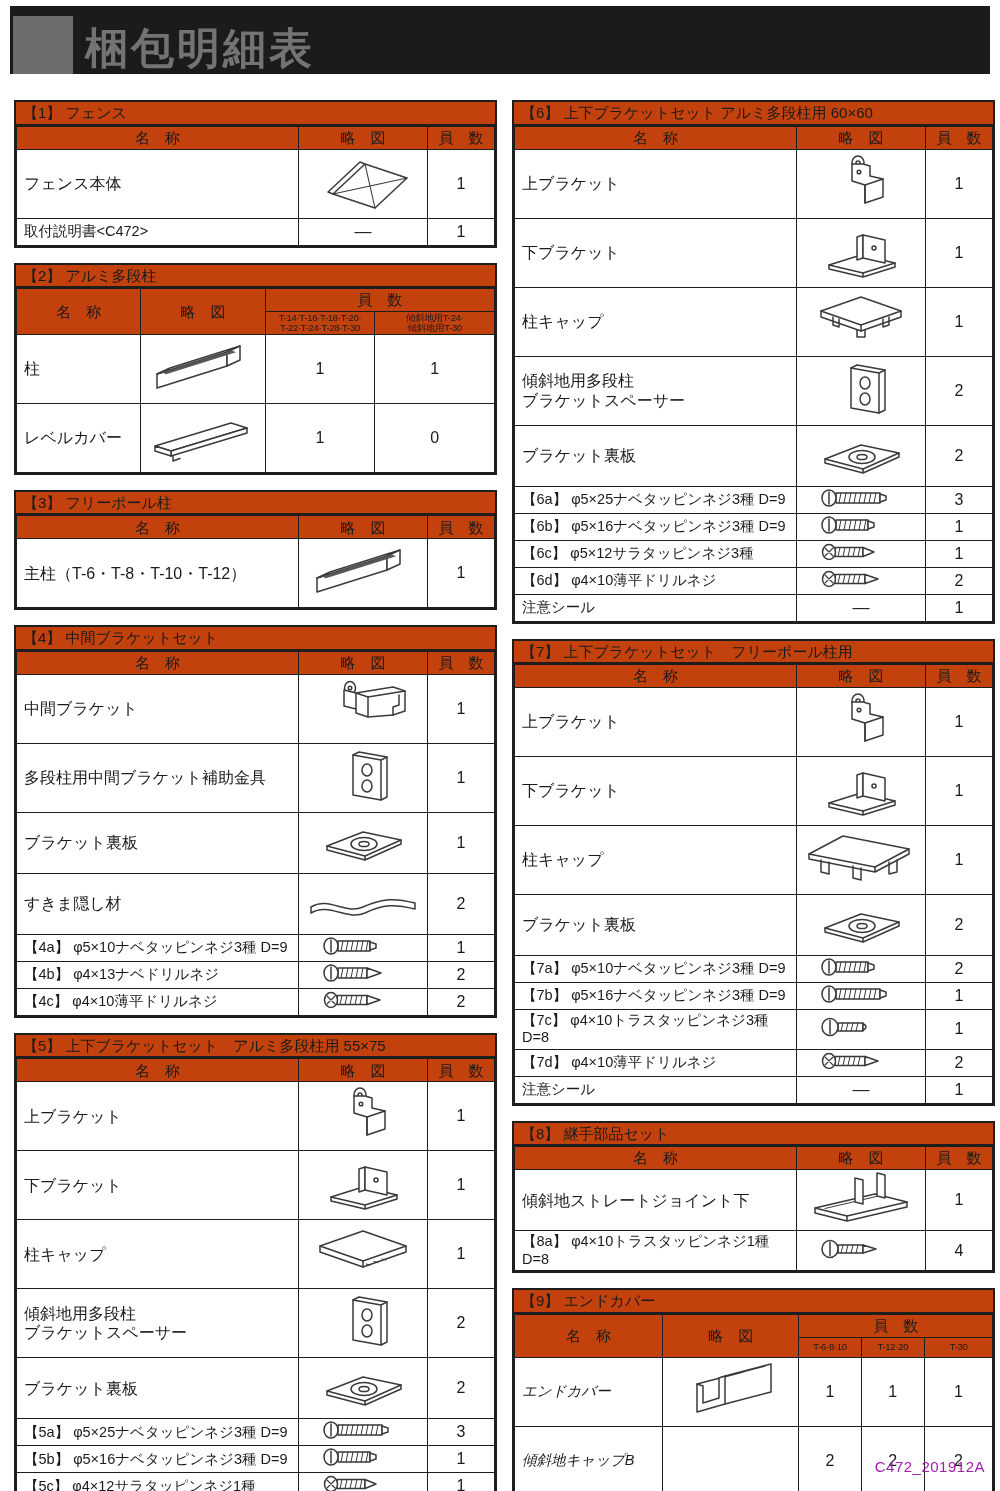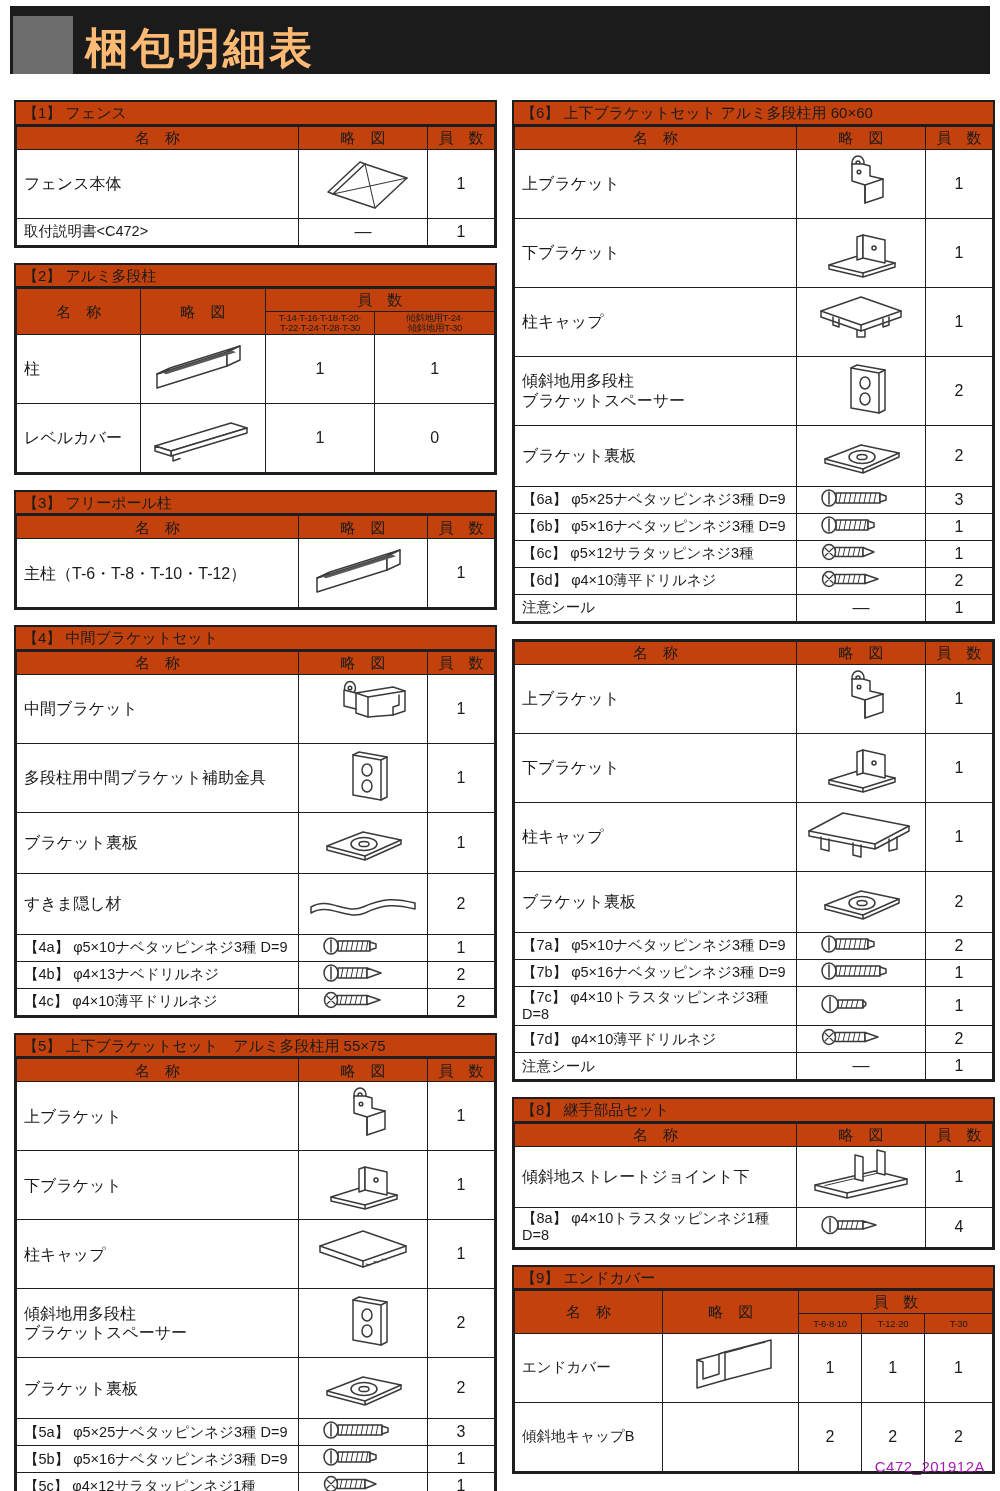--- a/index.html
+++ b/index.html
@@ -11,21 +11,21 @@
   .page{position:absolute;inset:0;background:#fff;}
   
   .titlebar{
     position:absolute;left:10px;top:6px;width:980px;height:68px;
     background:#1b1b1b;display:flex;align-items:flex-end;
   }
   .titlebar .graysq{
     width:60px;height:58px;background:#6d6d6d;margin-left:3px;
   }
   .titlebar h1{
-    margin:0 0 4px 12px;color:#fdba74;font-size:43px;font-weight:bold;
+    margin:0 0 4px 12px;color:#737373;font-size:43px;font-weight:bold;
     letter-spacing:3px;line-height:1;
   }
   
   .cols{position:absolute;left:14px;top:100px;display:flex;gap:15px;}
   .col{width:483px;display:flex;flex-direction:column;}
   
   .ptable{border:2px solid #1e1e1e;margin-bottom:15px;background:#fff;}
   .t-title{
     background:#c2410c;border-bottom:2px solid #1e1e1e;
     font-size:15px;line-height:1.1;padding:3px 6px 2px 7px;
@@ -45,21 +45,21 @@
     text-align:left;padding:2px 3px 2px 7px;font-size:16px;
     white-space:pre-line;line-height:1.2;
   }
   td.c-sketch{text-align:center;vertical-align:middle;}
   td.c-qty{text-align:center;font-size:16px;}
   .r-item  td{height:64px;}
   .r-mid   td{height:48px;}
   .r-joint td{height:56px;}
   .r-small td{height:22px;}
   .r-small td.c-name{font-size:14.5px;}
-  .cols-5 td.c-name{font-size:14.5px;}
+  .cols-5 td.c-name{font-size:14.5px;font-style:italic;}
   .dash{font-size:17px;line-height:1;display:inline-block;}
   .icon-wrap{display:inline-block;line-height:0;}
   
   .doccode{
     position:absolute;top:1458px;right:15px;font-size:15px;
     letter-spacing:0.5px;color:#a21caf;
   }
 </style>
 </head>
 <body>
@@ -553,20 +553,21 @@
               </tr>
               <tr class="r-small">
                 <td class="c-name">注意シール</td>
                 <td class="c-sketch"><span class="dash">—</span></td>
                 <td class="c-qty">1</td>
               </tr>
             </tbody>
           </table>
         </section>
         <section class="ptable cols-3">
+          <div class="t-title">【7】 上下ブラケットセット　フリーポール柱用</div>
           <table>
             <colgroup>
               <col style="width: 59%;">
               <col style="width: 27%;">
               <col style="width: 14%;">
             </colgroup>
             <thead>
               <tr>
                 <th>名　称</th>
                 <th>略　図</th>

